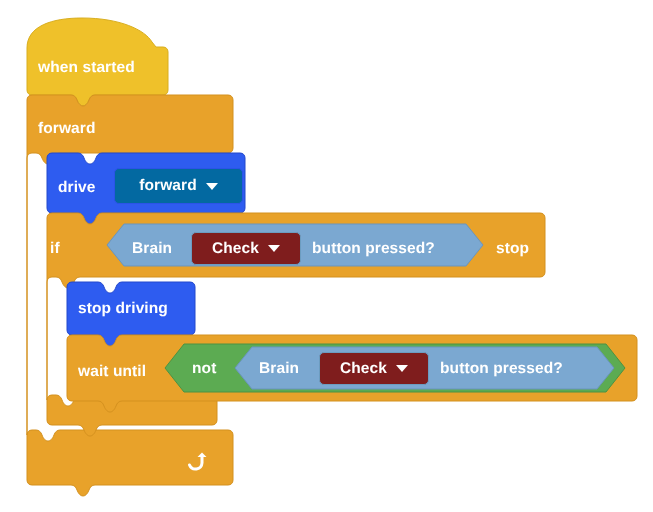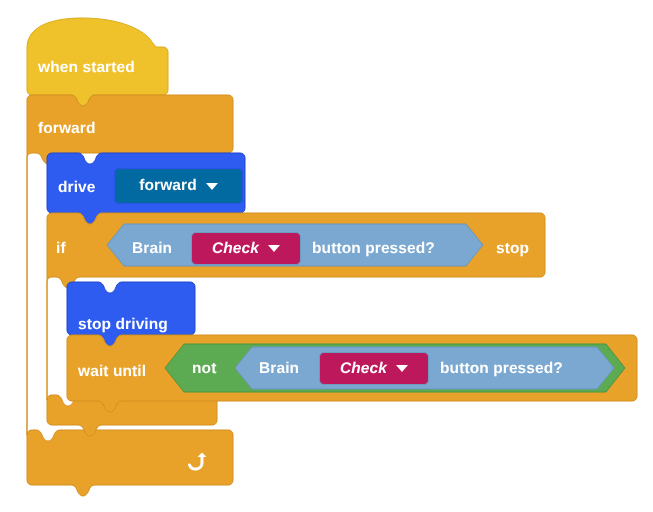--- a/index.html
+++ b/index.html
@@ -58,23 +58,22 @@
     gap: 9px;
     border-radius: 5px;
     box-sizing: border-box;
     cursor: pointer;
   }
   .field.motion {
     background: #0369a1;
     border: 1px solid #2a53e8;
   }
   .field.sensing {
-    background: #be185d;
+    background: #7f1d1d;
     border: 1px solid #6c9cc0;
-    font-style: italic;
   }
   .caret {
     width: 0; height: 0;
     border-left: 6px solid transparent;
     border-right: 6px solid transparent;
     border-top: 7px solid #ffffff;
     flex: 0 0 auto;
   }
 
   
@@ -264,34 +263,34 @@
     <path d="M 12.5 5 L 17 0.5 L 21.5 5 Z" fill="#ffffff"></path>
   </svg>
 
   <div class="txt lbl" style="left:58px; top:178px;">drive</div>
 
   <div class="field motion" style="left:114px; top:168px; width:129px; height:36px;">
     <span class="lbl">forward</span>
     <span class="caret"></span>
   </div>
 
-  <div class="txt lbl" style="left:56px; top:239px;">if</div>
+  <div class="txt lbl" style="left:50px; top:239px;">if</div>
 
   <div class="txt lbl" style="left:496px; top:239px;">stop</div>
 
   <div class="txt lbl" style="left:132px; top:239px;">Brain</div>
 
   <div class="field sensing" style="left:191px; top:232px; width:110px; height:33px;">
     <span class="lbl">Check</span>
     <span class="caret"></span>
   </div>
 
   <div class="txt lbl" style="left:312px; top:239px;">button pressed?</div>
 
-  <div class="txt lbl" style="left:78px; top:299px;margin-top:16px;">stop driving</div>
+  <div class="txt lbl" style="left:78px; top:299px;">stop driving</div>
 
   <div class="txt lbl" style="left:78px; top:362px;">wait until</div>
 
   <div class="txt lbl" style="left:192px; top:359px;">not</div>
 
   <div class="txt lbl" style="left:259px; top:359px;">Brain</div>
 
   <div class="field sensing" style="left:319px; top:352px; width:110px; height:33px;">
     <span class="lbl">Check</span>
     <span class="caret"></span>

